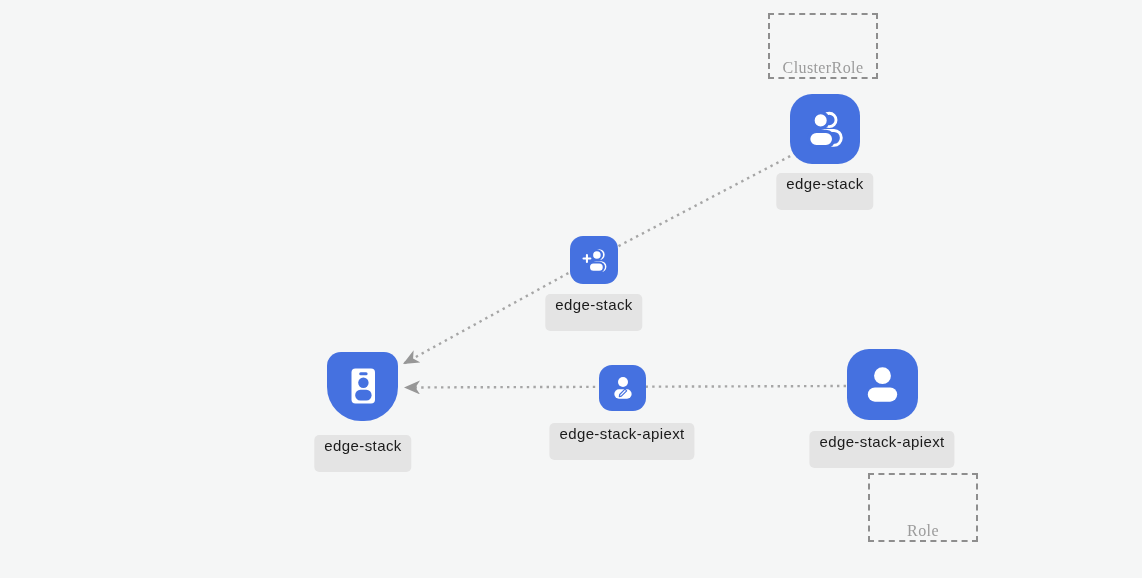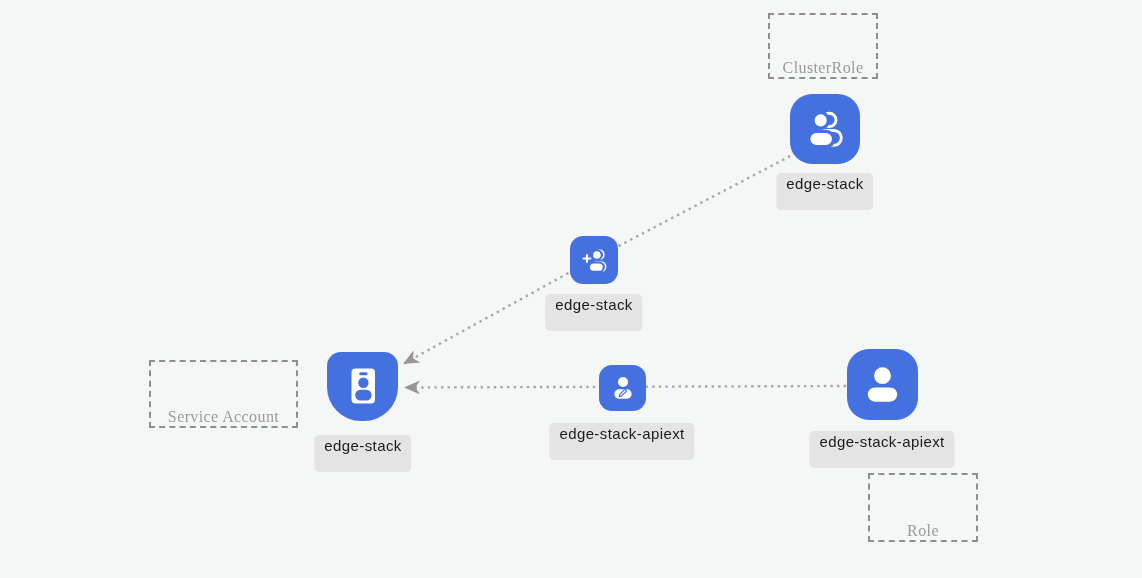--- a/index.html
+++ b/index.html
@@ -41,23 +41,20 @@
       <marker id="arrow" markerUnits="userSpaceOnUse" markerWidth="18" markerHeight="14" refX="16" refY="7" orient="auto">
         <path d="M16,7 L0,0 L4.5,7 L0,14 Z" fill="#979797"></path>
       </marker>
     </defs>
     <polyline points="796,153 594,259 403,364" fill="none" stroke="#a6a6a6" stroke-width="2.4" stroke-dasharray="2.4 4.2" marker-end="url(#arrow)"></polyline>
     <polyline points="846,386 404,387.5" fill="none" stroke="#a6a6a6" stroke-width="2.4" stroke-dasharray="2.4 4.2" marker-end="url(#arrow)"></polyline>
   </svg>
 
   <div class="kindbox" style="left:768px;top:13px;width:110px;height:66px">
     <span>ClusterRole</span>
-  </div>
-  <div class="kindbox" style="left:149px;top:360px;width:149px;height:68px">
-    <span>Service Account</span>
   </div>
   <div class="kindbox" style="left:868px;top:473px;width:110px;height:69px">
     <span>Role</span>
   </div>
 
   <div class="node-icon r-lg" style="left:790px;top:94px;width:70px;height:70px">
     <svg width="46" height="46" viewBox="0 0 48 48">
       <circle cx="28.5" cy="14.5" r="7" fill="none" stroke="#ffffff" stroke-width="3"></circle>
       <rect x="16" y="25.5" width="25" height="15.5" rx="7.6" fill="none" stroke="#ffffff" stroke-width="3"></rect>
       <circle cx="19.5" cy="15" r="8" fill="#ffffff" stroke="#4571e0" stroke-width="3.4"></circle>

